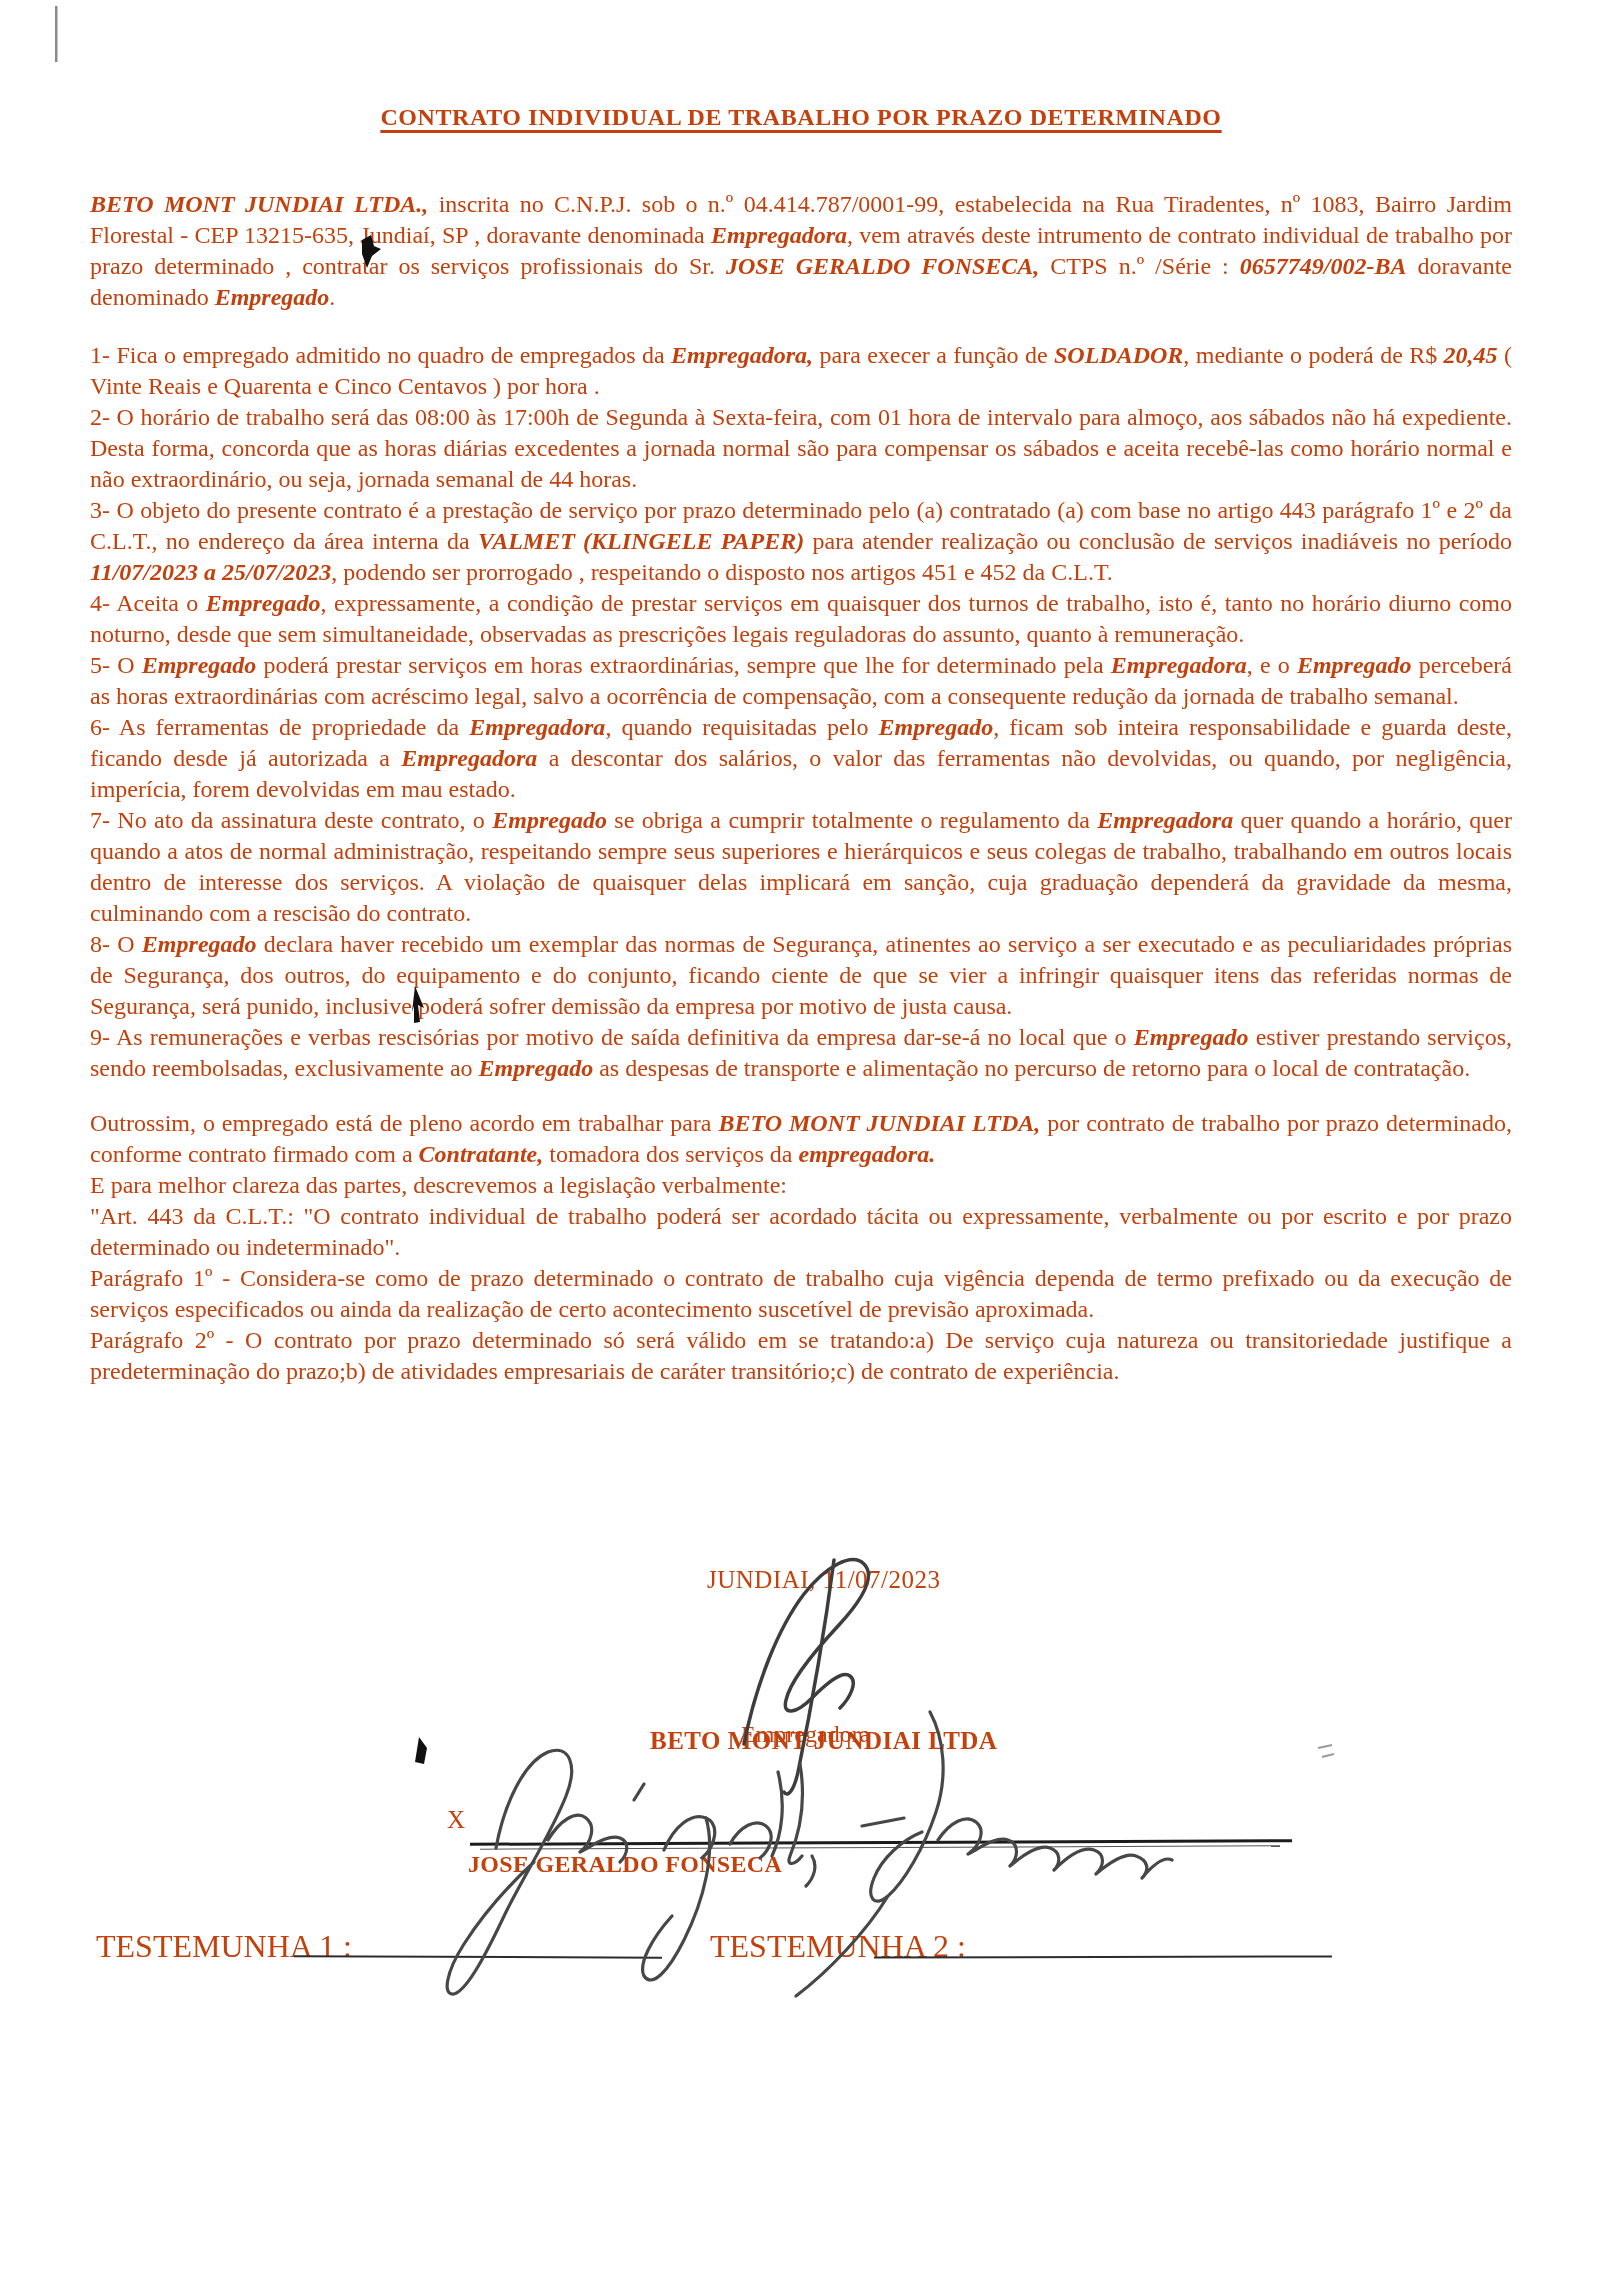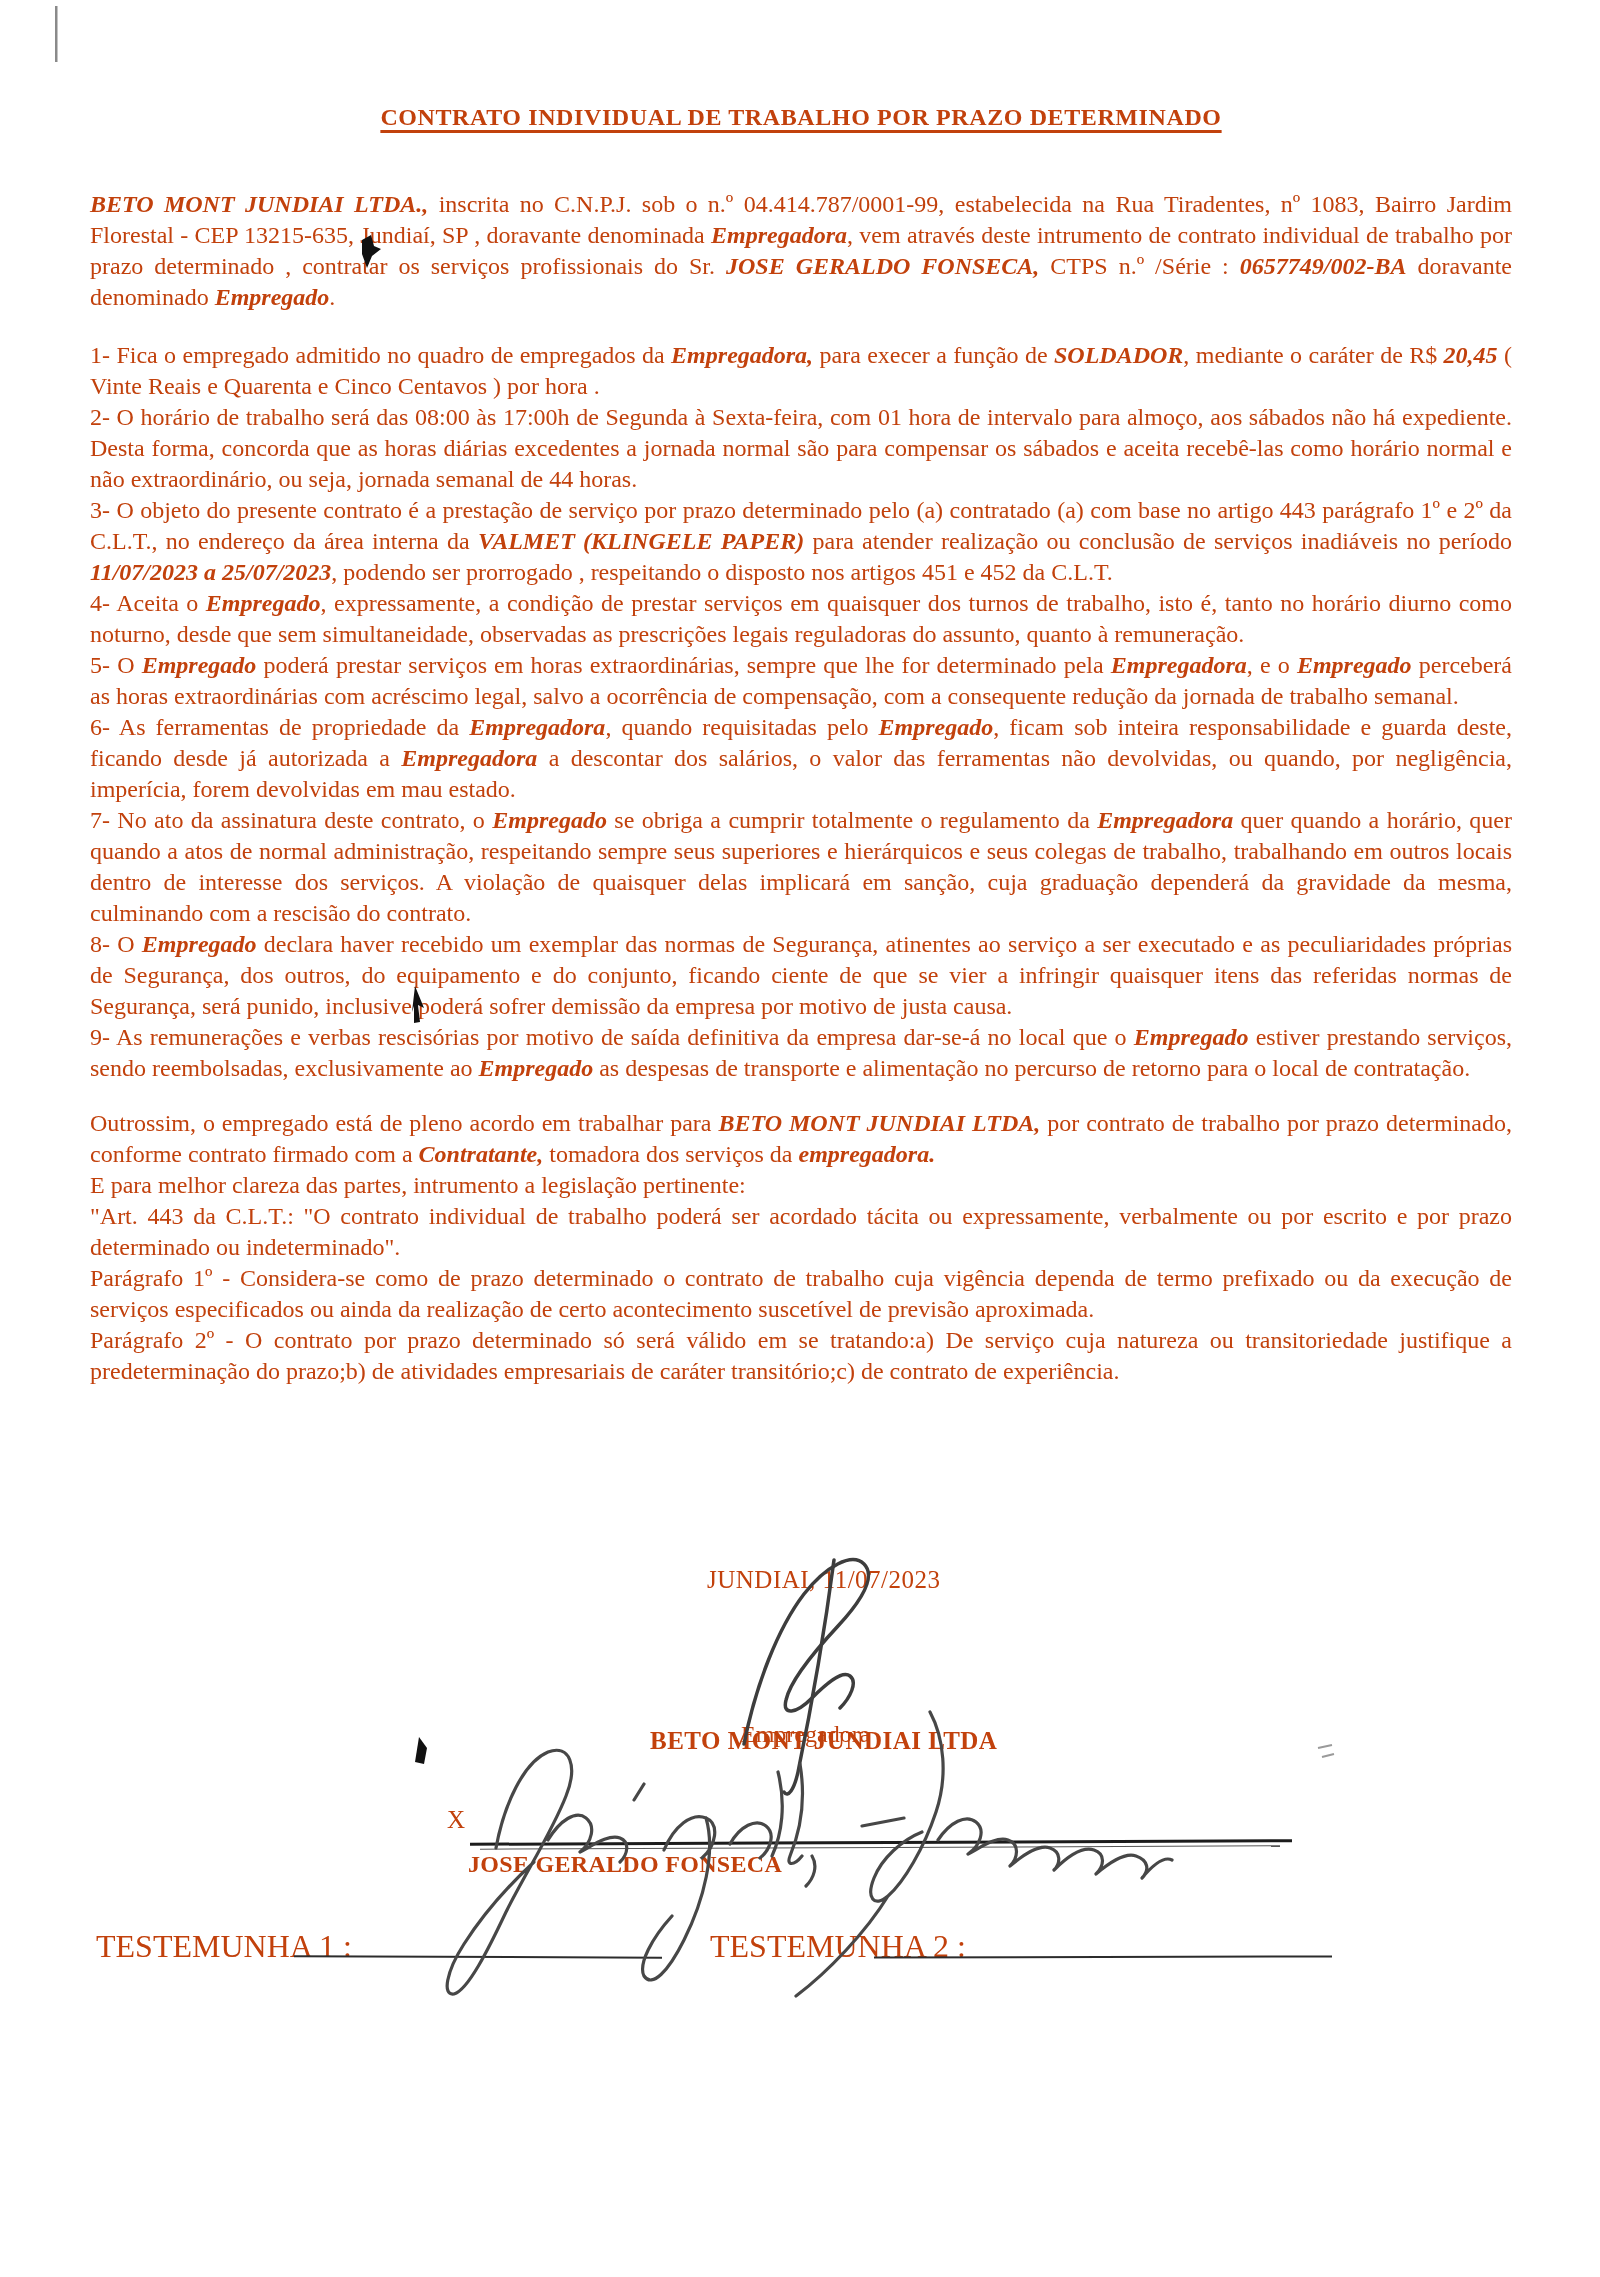--- a/index.html
+++ b/index.html
@@ -42,33 +42,33 @@
 <div class="page">
 
   <div class="content">
     <div class="title">
       <span>CONTRATO INDIVIDUAL DE TRABALHO POR PRAZO DETERMINADO</span>
     </div>
     <div class="intro">
         <p><b>BETO MONT JUNDIAI  LTDA.,</b><span> inscrita no C.N.P.J. sob o n.º 04.414.787/0001-99,  estabelecida na Rua Tiradentes, nº 1083, Bairro Jardim Florestal - CEP  13215-635,  Jundiaí,  SP ,   doravante denominada </span><b>Empregadora</b><span>, vem através deste intrumento de contrato individual de trabalho por prazo determinado , contratar os serviços profissionais do Sr. </span><b>JOSE GERALDO FONSECA,</b><span> CTPS  n.º /Série : </span><b>0657749/002-BA</b><span> doravante denominado </span><b>Empregado</b><span>.</span></p>
       </div>
     <div class="clauses">
-        <p><span>1- Fica o empregado admitido no quadro de empregados da </span><b>Empregadora,</b><span> para execer a função de  </span><b>SOLDADOR</b><span>, mediante o caráter de R$ </span><b>20,45</b><span> ( Vinte  Reais  e Quarenta e Cinco Centavos  ) por hora .</span></p>
+        <p><span>1- Fica o empregado admitido no quadro de empregados da </span><b>Empregadora,</b><span> para execer a função de  </span><b>SOLDADOR</b><span>, mediante o poderá de R$ </span><b>20,45</b><span> ( Vinte  Reais  e Quarenta e Cinco Centavos  ) por hora .</span></p>
         <p><span>2- O horário de trabalho será das 08:00 às 17:00h de Segunda à  Sexta-feira, com 01 hora de intervalo para  almoço, aos sábados não há expediente. Desta forma, concorda que as horas diárias excedentes a jornada normal são para compensar os sábados e aceita recebê-las como horário normal e não extraordinário, ou seja, jornada semanal de 44 horas.</span></p>
         <p><span>3- O objeto do presente contrato é a prestação de serviço por prazo determinado pelo (a) contratado (a) com base no artigo 443 parágrafo 1º e 2º da C.L.T., no endereço da área interna da  </span><b>VALMET (KLINGELE PAPER)</b><span>  para atender realização ou conclusão de serviços inadiáveis no período  </span><b>11/07/2023 a 25/07/2023</b><span>, podendo ser prorrogado , respeitando o disposto nos artigos 451 e 452 da C.L.T.</span></p>
         <p><span>4- Aceita o </span><b>Empregado</b><span>, expressamente, a condição de prestar serviços em quaisquer dos turnos de trabalho, isto é, tanto no horário diurno como noturno, desde que sem simultaneidade, observadas as prescrições legais reguladoras do assunto, quanto à remuneração.</span></p>
         <p><span>5- O </span><b>Empregado</b><span> poderá prestar serviços em horas extraordinárias, sempre que lhe for determinado pela </span><b>Empregadora</b><span>, e o </span><b>Empregado</b><span> perceberá as horas extraordinárias com acréscimo legal, salvo a ocorrência de compensação, com a consequente redução da jornada de trabalho semanal.</span></p>
         <p><span>6- As ferramentas de propriedade da </span><b>Empregadora</b><span>, quando requisitadas pelo </span><b>Empregado</b><span>, ficam sob inteira responsabilidade e guarda deste, ficando desde já autorizada a </span><b>Empregadora</b><span> a descontar dos salários, o valor das ferramentas não devolvidas, ou quando, por negligência, imperícia, forem devolvidas em mau estado.</span></p>
         <p><span>7- No ato da assinatura deste contrato, o </span><b>Empregado</b><span> se obriga a cumprir totalmente o regulamento da </span><b>Empregadora</b><span> quer quando a horário, quer quando a atos de normal administração, respeitando sempre seus superiores e hierárquicos e seus colegas de trabalho, trabalhando em outros locais dentro de interesse dos serviços. A violação de quaisquer delas implicará em sanção, cuja graduação dependerá da gravidade da mesma, culminando com a rescisão do contrato.</span></p>
         <p><span>8- O </span><b>Empregado</b><span> declara haver recebido um exemplar das normas de Segurança, atinentes ao serviço a ser executado e as peculiaridades próprias de Segurança, dos outros, do equipamento e do conjunto, ficando ciente de que se vier a infringir quaisquer itens das referidas normas de Segurança, será punido, inclusive poderá sofrer demissão da empresa por motivo de justa causa.</span></p>
         <p><span>9- As remunerações e verbas rescisórias por motivo de saída definitiva da empresa dar-se-á no local que o </span><b>Empregado</b><span> estiver prestando serviços, sendo reembolsadas, exclusivamente ao </span><b>Empregado</b><span> as despesas de transporte e alimentação  no percurso de retorno para o local de contratação.</span></p>
       </div>
     <div class="closing">
         <p><span>Outrossim, o empregado está de pleno acordo em trabalhar para </span><b>BETO MONT JUNDIAI  LTDA,</b><span> por contrato de trabalho por prazo determinado, conforme contrato firmado com a </span><b>Contratante,</b><span> tomadora dos serviços da </span><b>empregadora.</b></p>
-        <p><span>E para melhor clareza das partes, intrumento a legislação pertinente:</span></p>
+        <p><span>E para melhor clareza das partes, descrevemos a legislação verbalmente:</span></p>
         <p><span>"Art. 443 da C.L.T.:  "O contrato individual de trabalho poderá ser acordado tácita ou expressamente, verbalmente ou por escrito e por prazo determinado ou indeterminado".</span></p>
         <p><span>Parágrafo 1º - Considera-se como de prazo determinado o contrato de trabalho cuja vigência dependa de termo prefixado ou da execução de serviços especificados ou ainda da realização de certo acontecimento suscetível de previsão aproximada.</span></p>
         <p><span>Parágrafo 2º - O contrato por prazo determinado só será válido em se tratando:a) De serviço cuja natureza ou transitoriedade justifique a predeterminação do prazo;b) de atividades empresariais de caráter transitório;c) de contrato de experiência.</span></p>
       </div>
   </div>
 
   <div class="abs sig-date">JUNDIAI, 11/07/2023</div>
   <div class="abs sig-company">BETO MONT JUNDIAI  LTDA</div>
   <div class="abs sig-role">Empregadora</div>
   <div class="abs sig-x">X</div>

